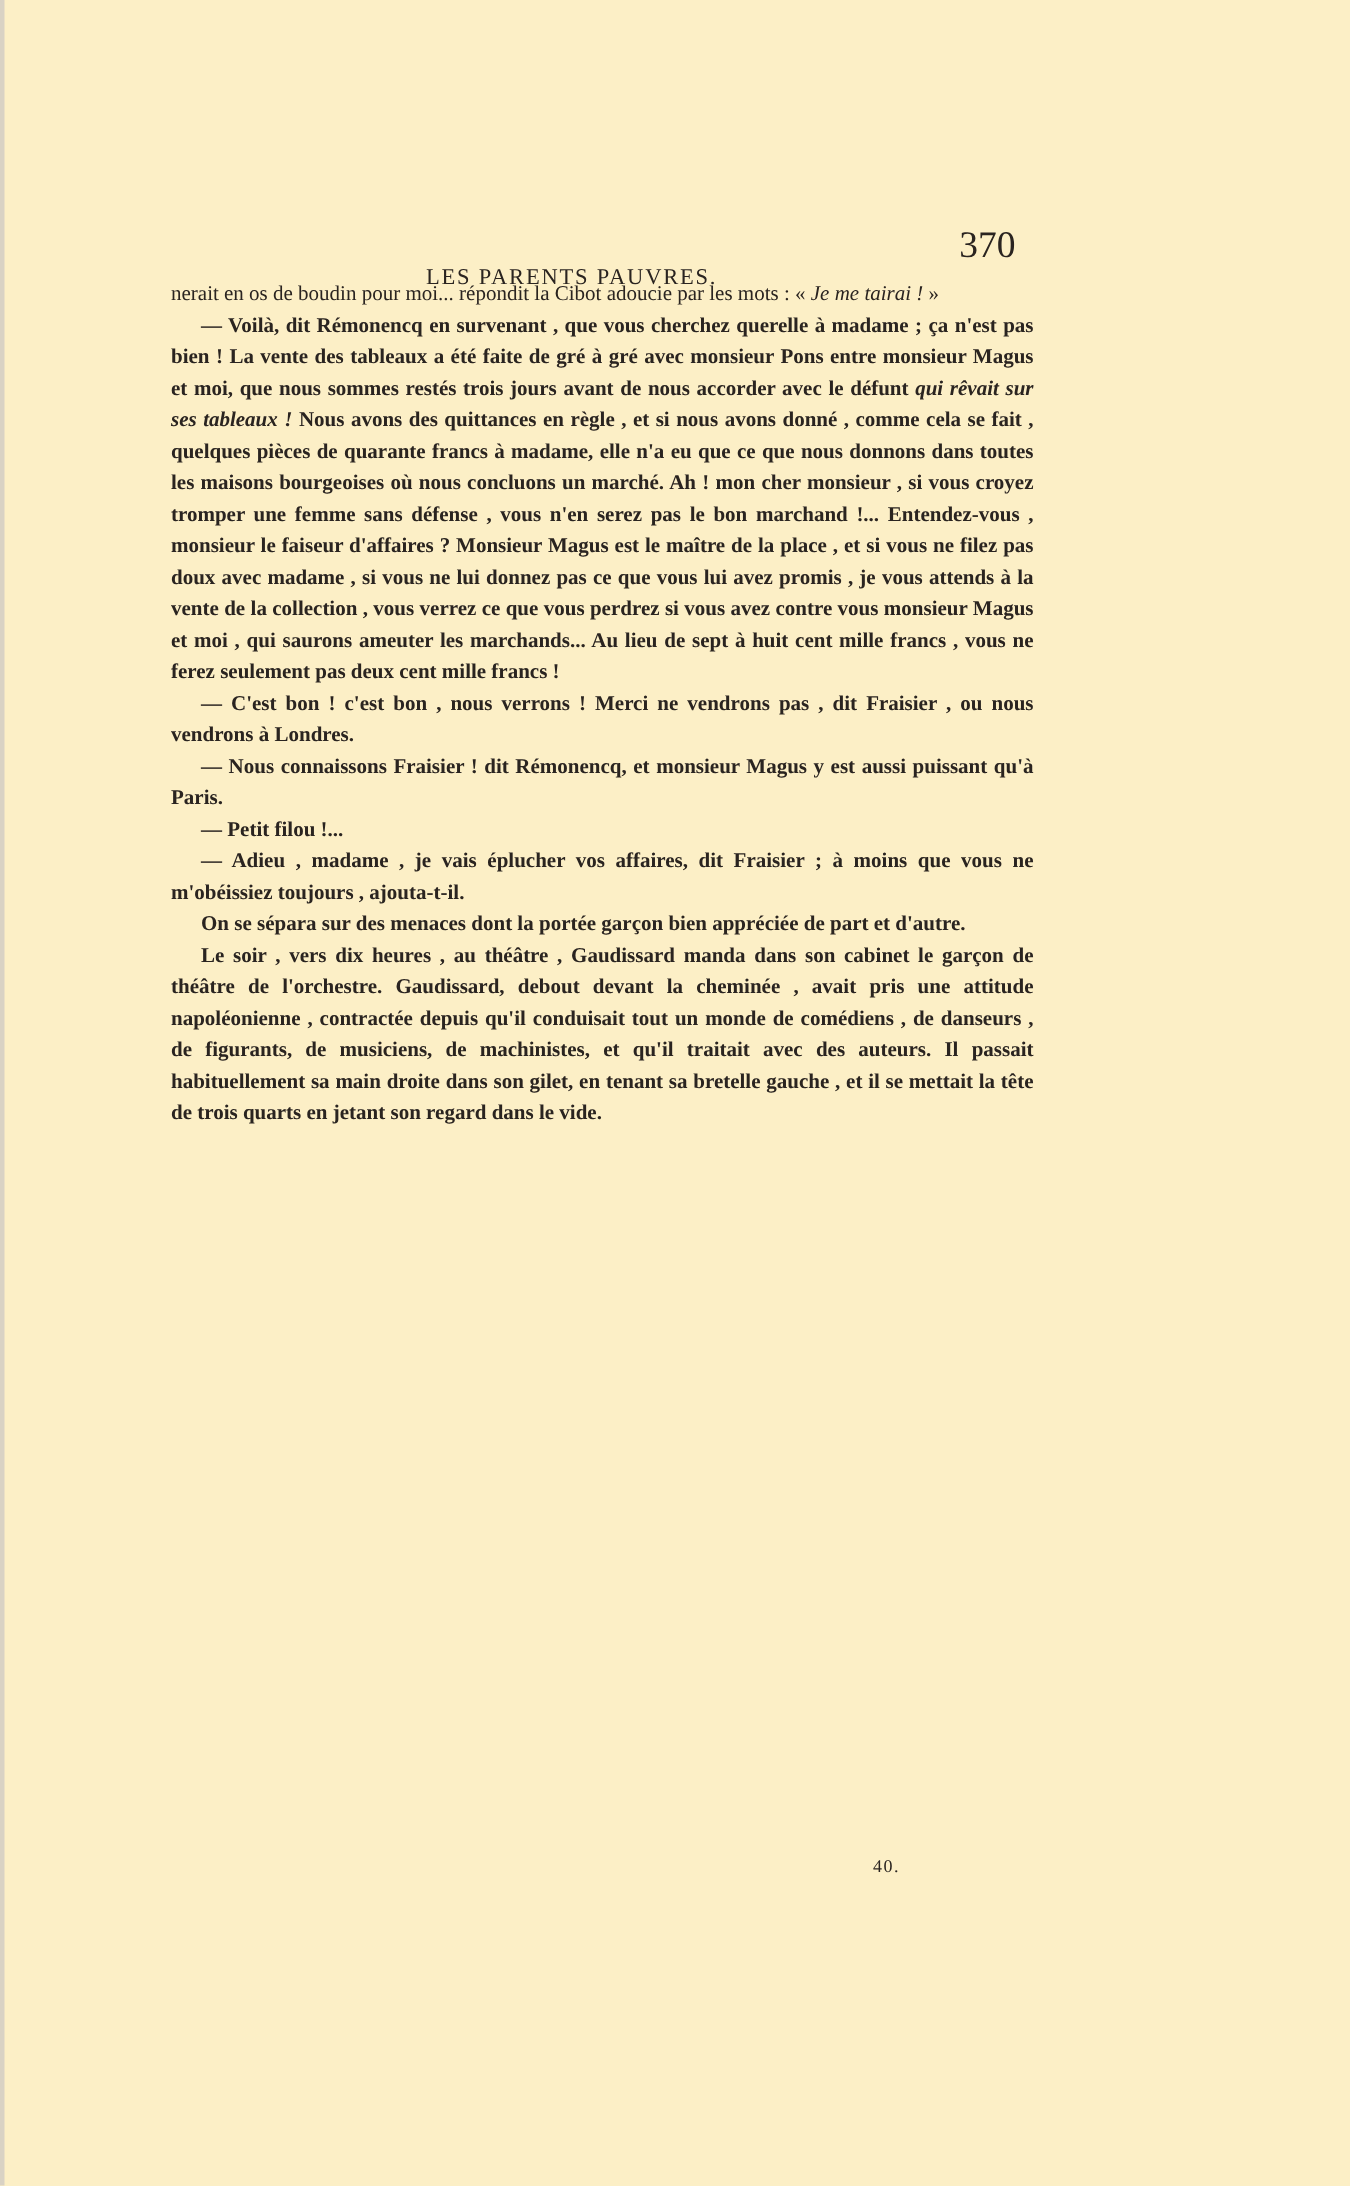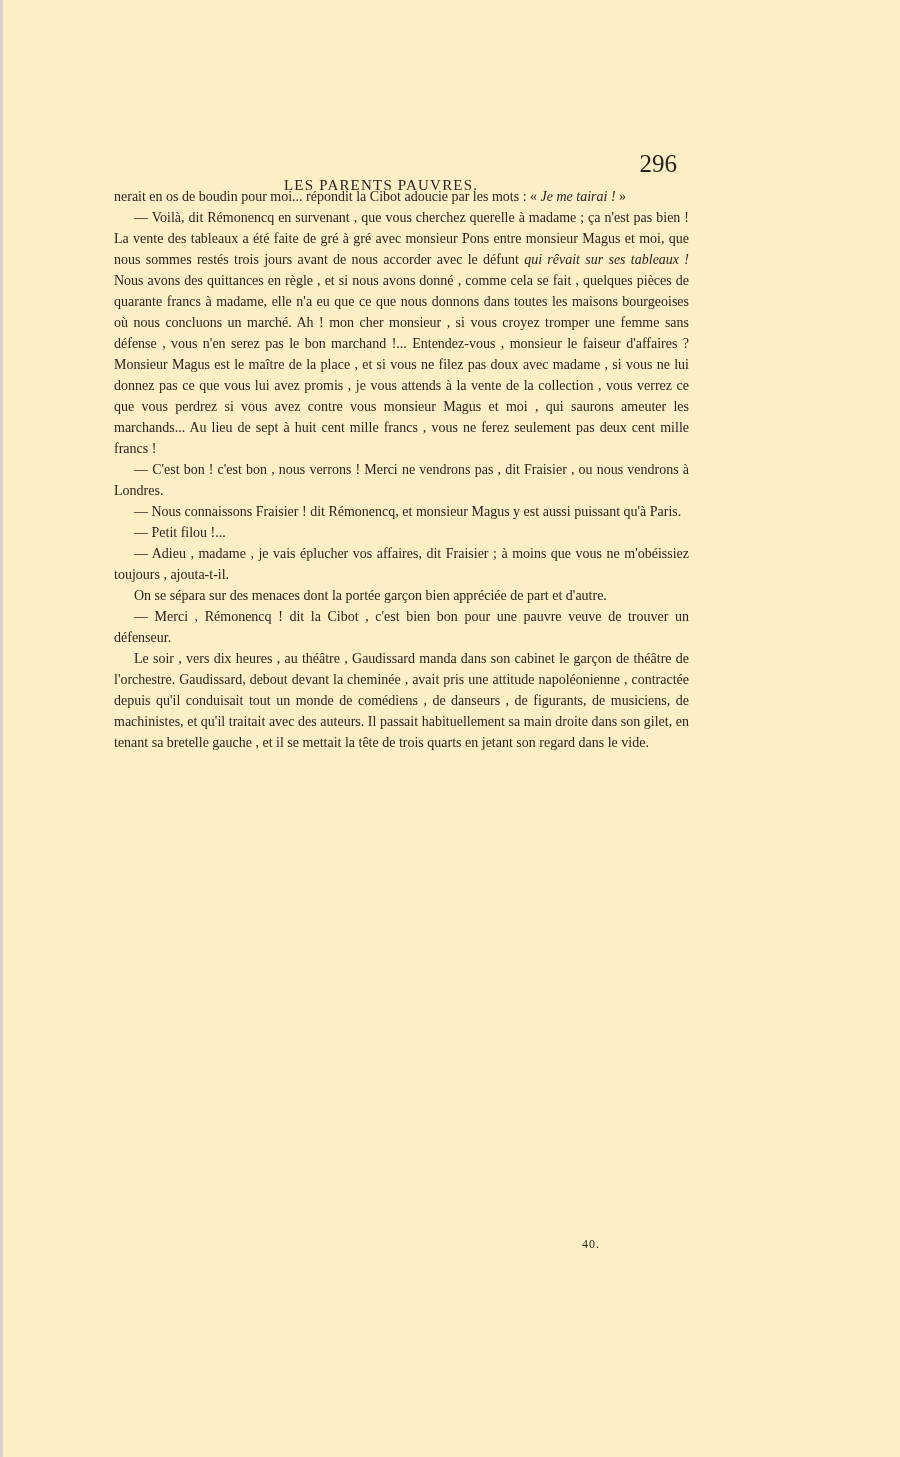--- a/index.html
+++ b/index.html
@@ -24,47 +24,46 @@
       position: absolute; right: 0; top: 0;
       font-size: 25px;
     }
     .text {
       position: absolute; left: 102px; top: 186px; width: 575px;
       font-size: 14px; line-height: 21px;
       text-align: justify;
       margin-left: 12px;
     }
     .text p { margin: 0; }
-    .text p.indent { text-indent: 20px; }
+    .text p.indent { text-indent: 20px; font-weight: bold; }
     .text p.cont { text-indent: 0; }
     em { font-style: italic; }
     .signature {
       position: absolute; left: 582px; top: 1237px;
       font-size: 12px; letter-spacing: 1px;
     }
   </style>
 </head>
 <body>
 
 <div class="edge"></div>
 
 <div class="header">
   <span class="running-title">LES PARENTS PAUVRES.</span>
-  <span class="page-number">296</span>
+  <span class="page-number">370</span>
 </div>
 
 <div class="text">
   <p class="cont">
     <span>nerait en os de boudin pour moi... répondit la Cibot adoucie par les mots : « </span><em>Je me tairai !</em><span> »</span>
   </p>
   <p class="indent">
     <span>— Voilà, dit Rémonencq en survenant , que vous cherchez querelle à madame ; ça n'est pas bien ! La vente des tableaux a été faite de gré à gré avec monsieur Pons entre monsieur Magus et moi, que nous sommes restés trois jours avant de nous accorder avec le défunt </span><em>qui rêvait sur ses tableaux !</em><span> Nous avons des quittances en règle , et si nous avons donné , comme cela se fait , quelques pièces de quarante francs à madame, elle n'a eu que ce que nous donnons dans toutes les maisons bourgeoises où nous concluons un marché. Ah ! mon cher monsieur , si vous croyez tromper une femme sans défense , vous n'en serez pas le bon marchand !... Entendez-vous , monsieur le faiseur d'affaires ? Monsieur Magus est le maître de la place , et si vous ne filez pas doux avec madame , si vous ne lui donnez pas ce que vous lui avez promis , je vous attends à la vente de la collection , vous verrez ce que vous perdrez si vous avez contre vous monsieur Magus et moi , qui saurons ameuter les marchands... Au lieu de sept à huit cent mille francs , vous ne ferez seulement pas deux cent mille francs !</span>
   </p>
   <p class="indent">— C'est bon ! c'est bon , nous verrons ! Merci ne vendrons pas , dit Fraisier , ou nous vendrons à Londres.</p>
   <p class="indent">— Nous connaissons Fraisier ! dit Rémonencq, et monsieur Magus y est aussi puissant qu'à Paris.</p>
   <p class="indent">— Petit filou !...</p>
   <p class="indent">— Adieu , madame , je vais éplucher vos affaires, dit Fraisier ; à moins que vous ne m'obéissiez toujours , ajouta-t-il.</p>
   <p class="indent">On se sépara sur des menaces dont la portée garçon bien appréciée de part et d'autre.</p>
-  <p class="indent">— Merci , Rémonencq ! dit la Cibot , c'est bien bon pour une pauvre veuve de trouver un défenseur.</p>
   <p class="indent">Le soir , vers dix heures , au théâtre , Gaudissard manda dans son cabinet le garçon de théâtre de l'orchestre. Gaudissard, debout devant la cheminée , avait pris une attitude napoléonienne , contractée depuis qu'il conduisait tout un monde de comédiens , de danseurs , de figurants, de musiciens, de machinistes, et qu'il traitait avec des auteurs. Il passait habituellement sa main droite dans son gilet, en tenant sa bretelle gauche , et il se mettait la tête de trois quarts en jetant son regard dans le vide.</p>
 </div>
 
 <div class="signature">40.</div>
 
 </body></html>

